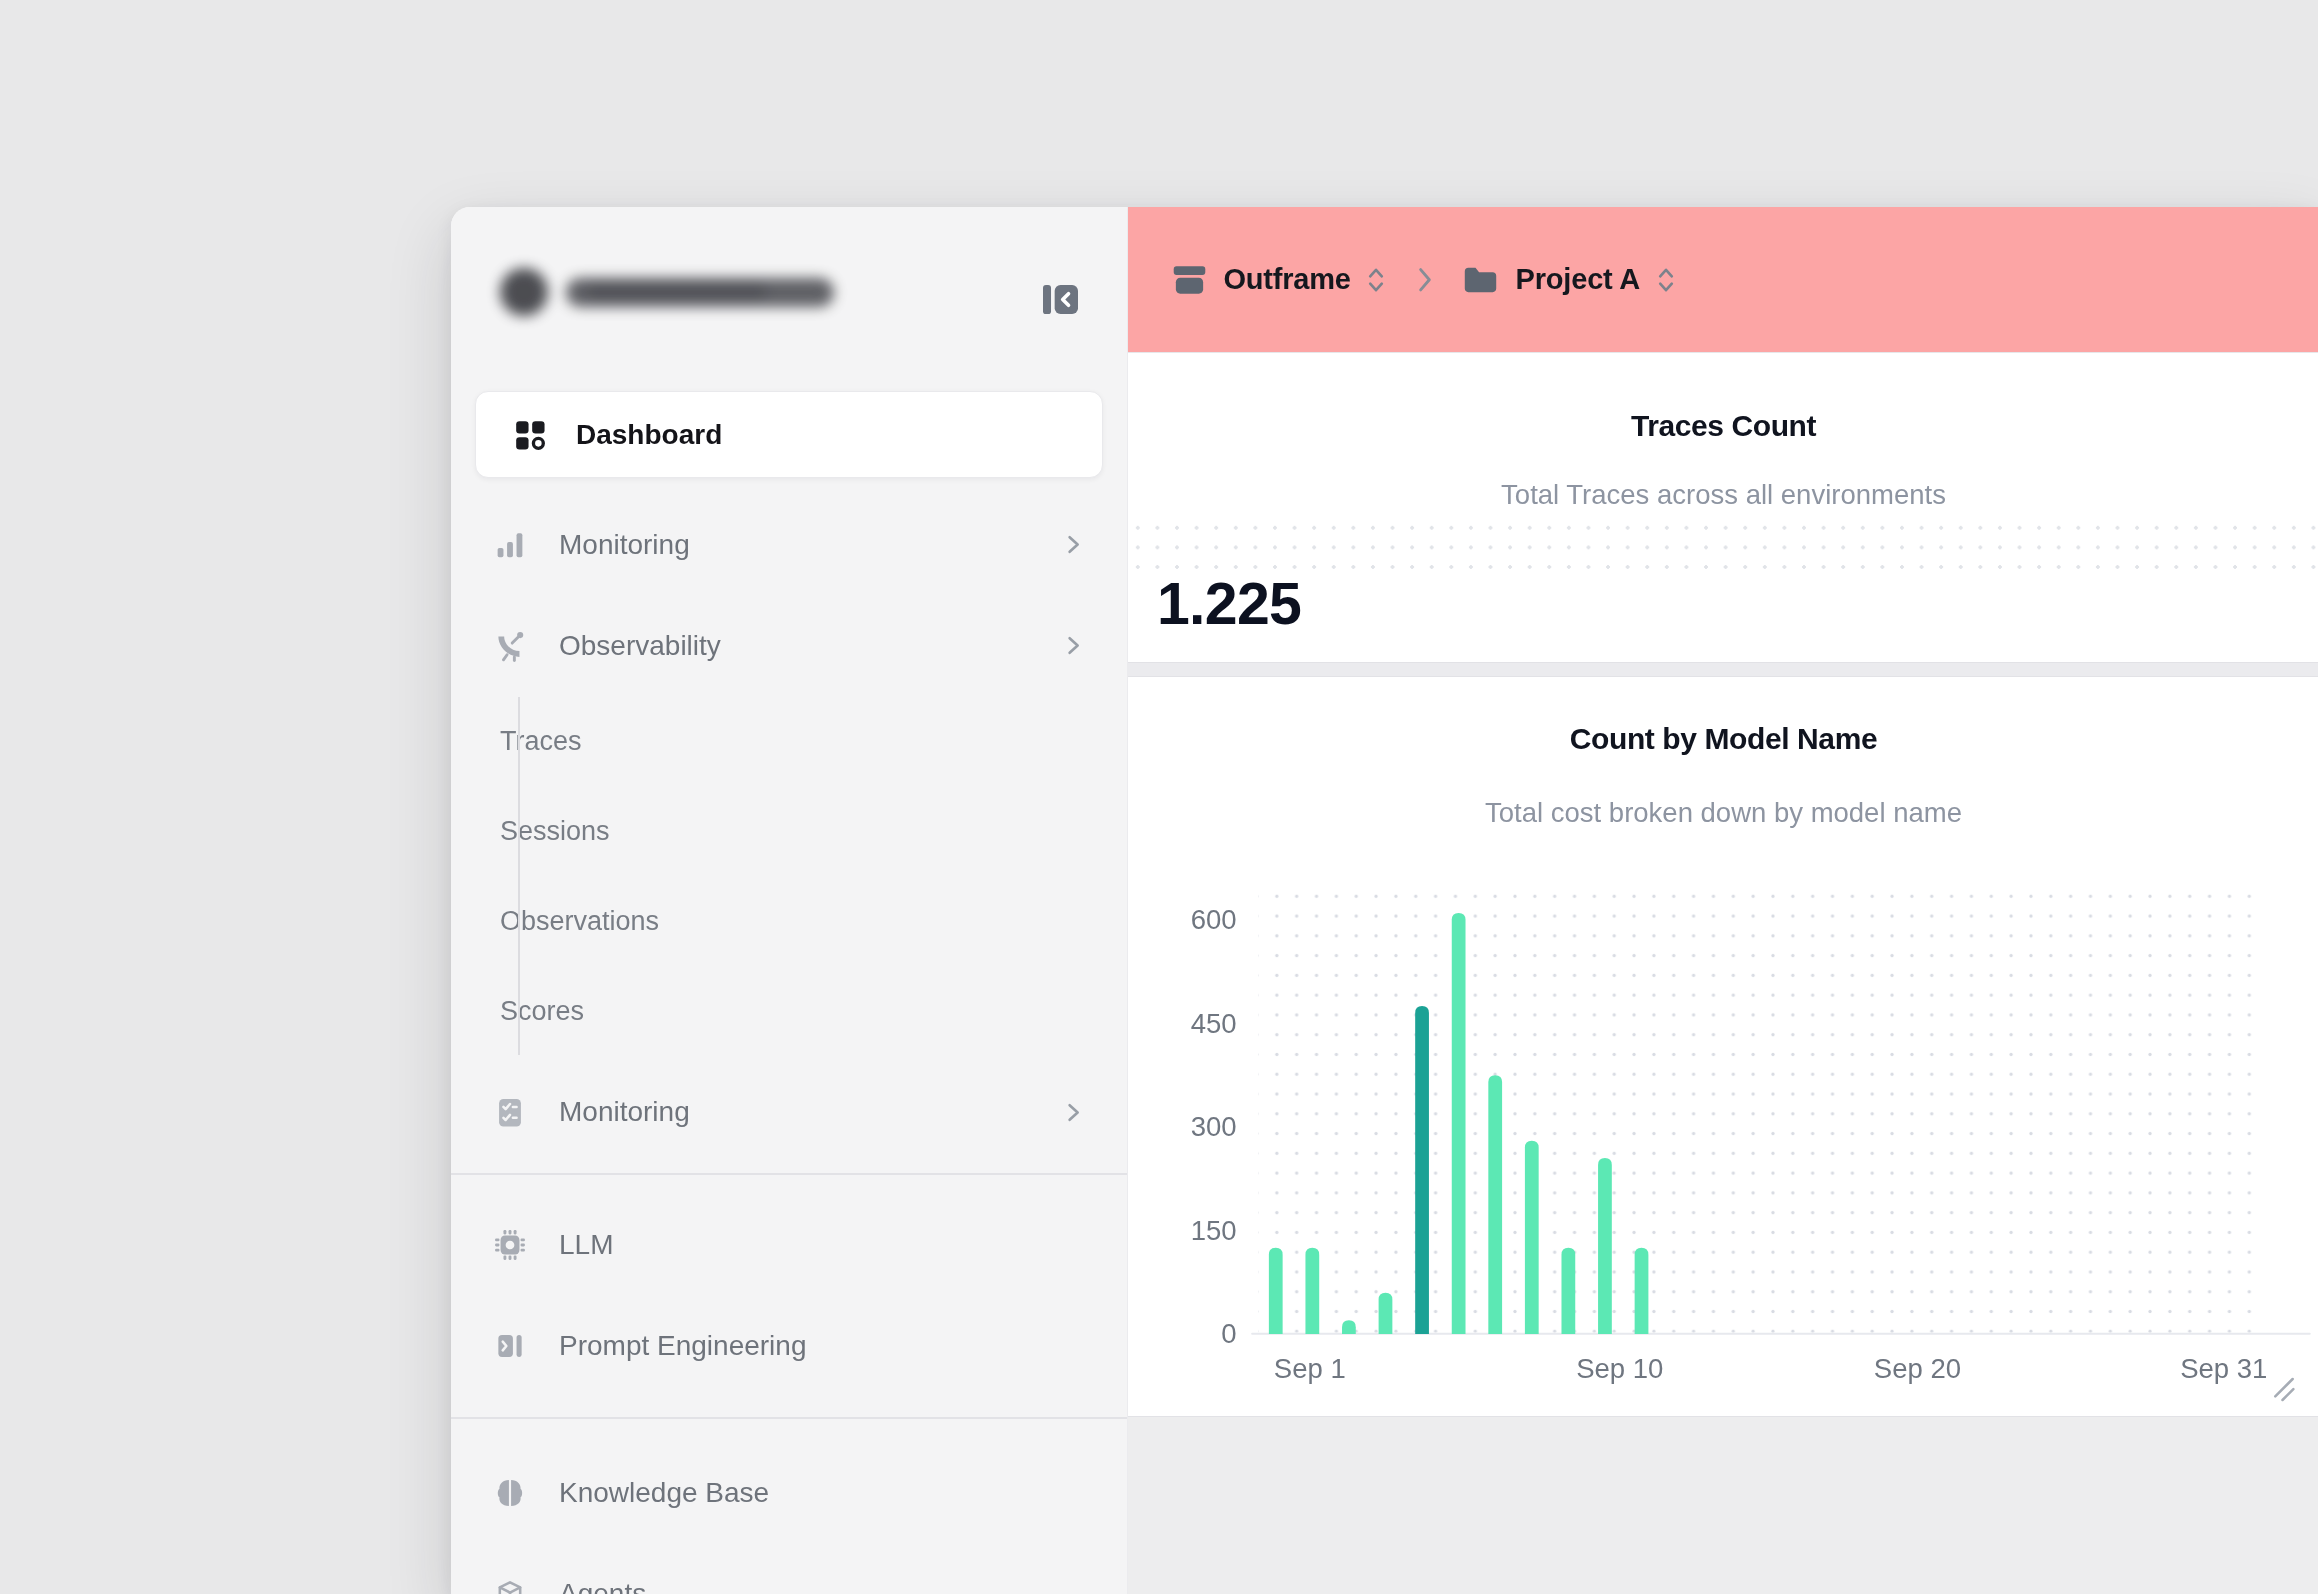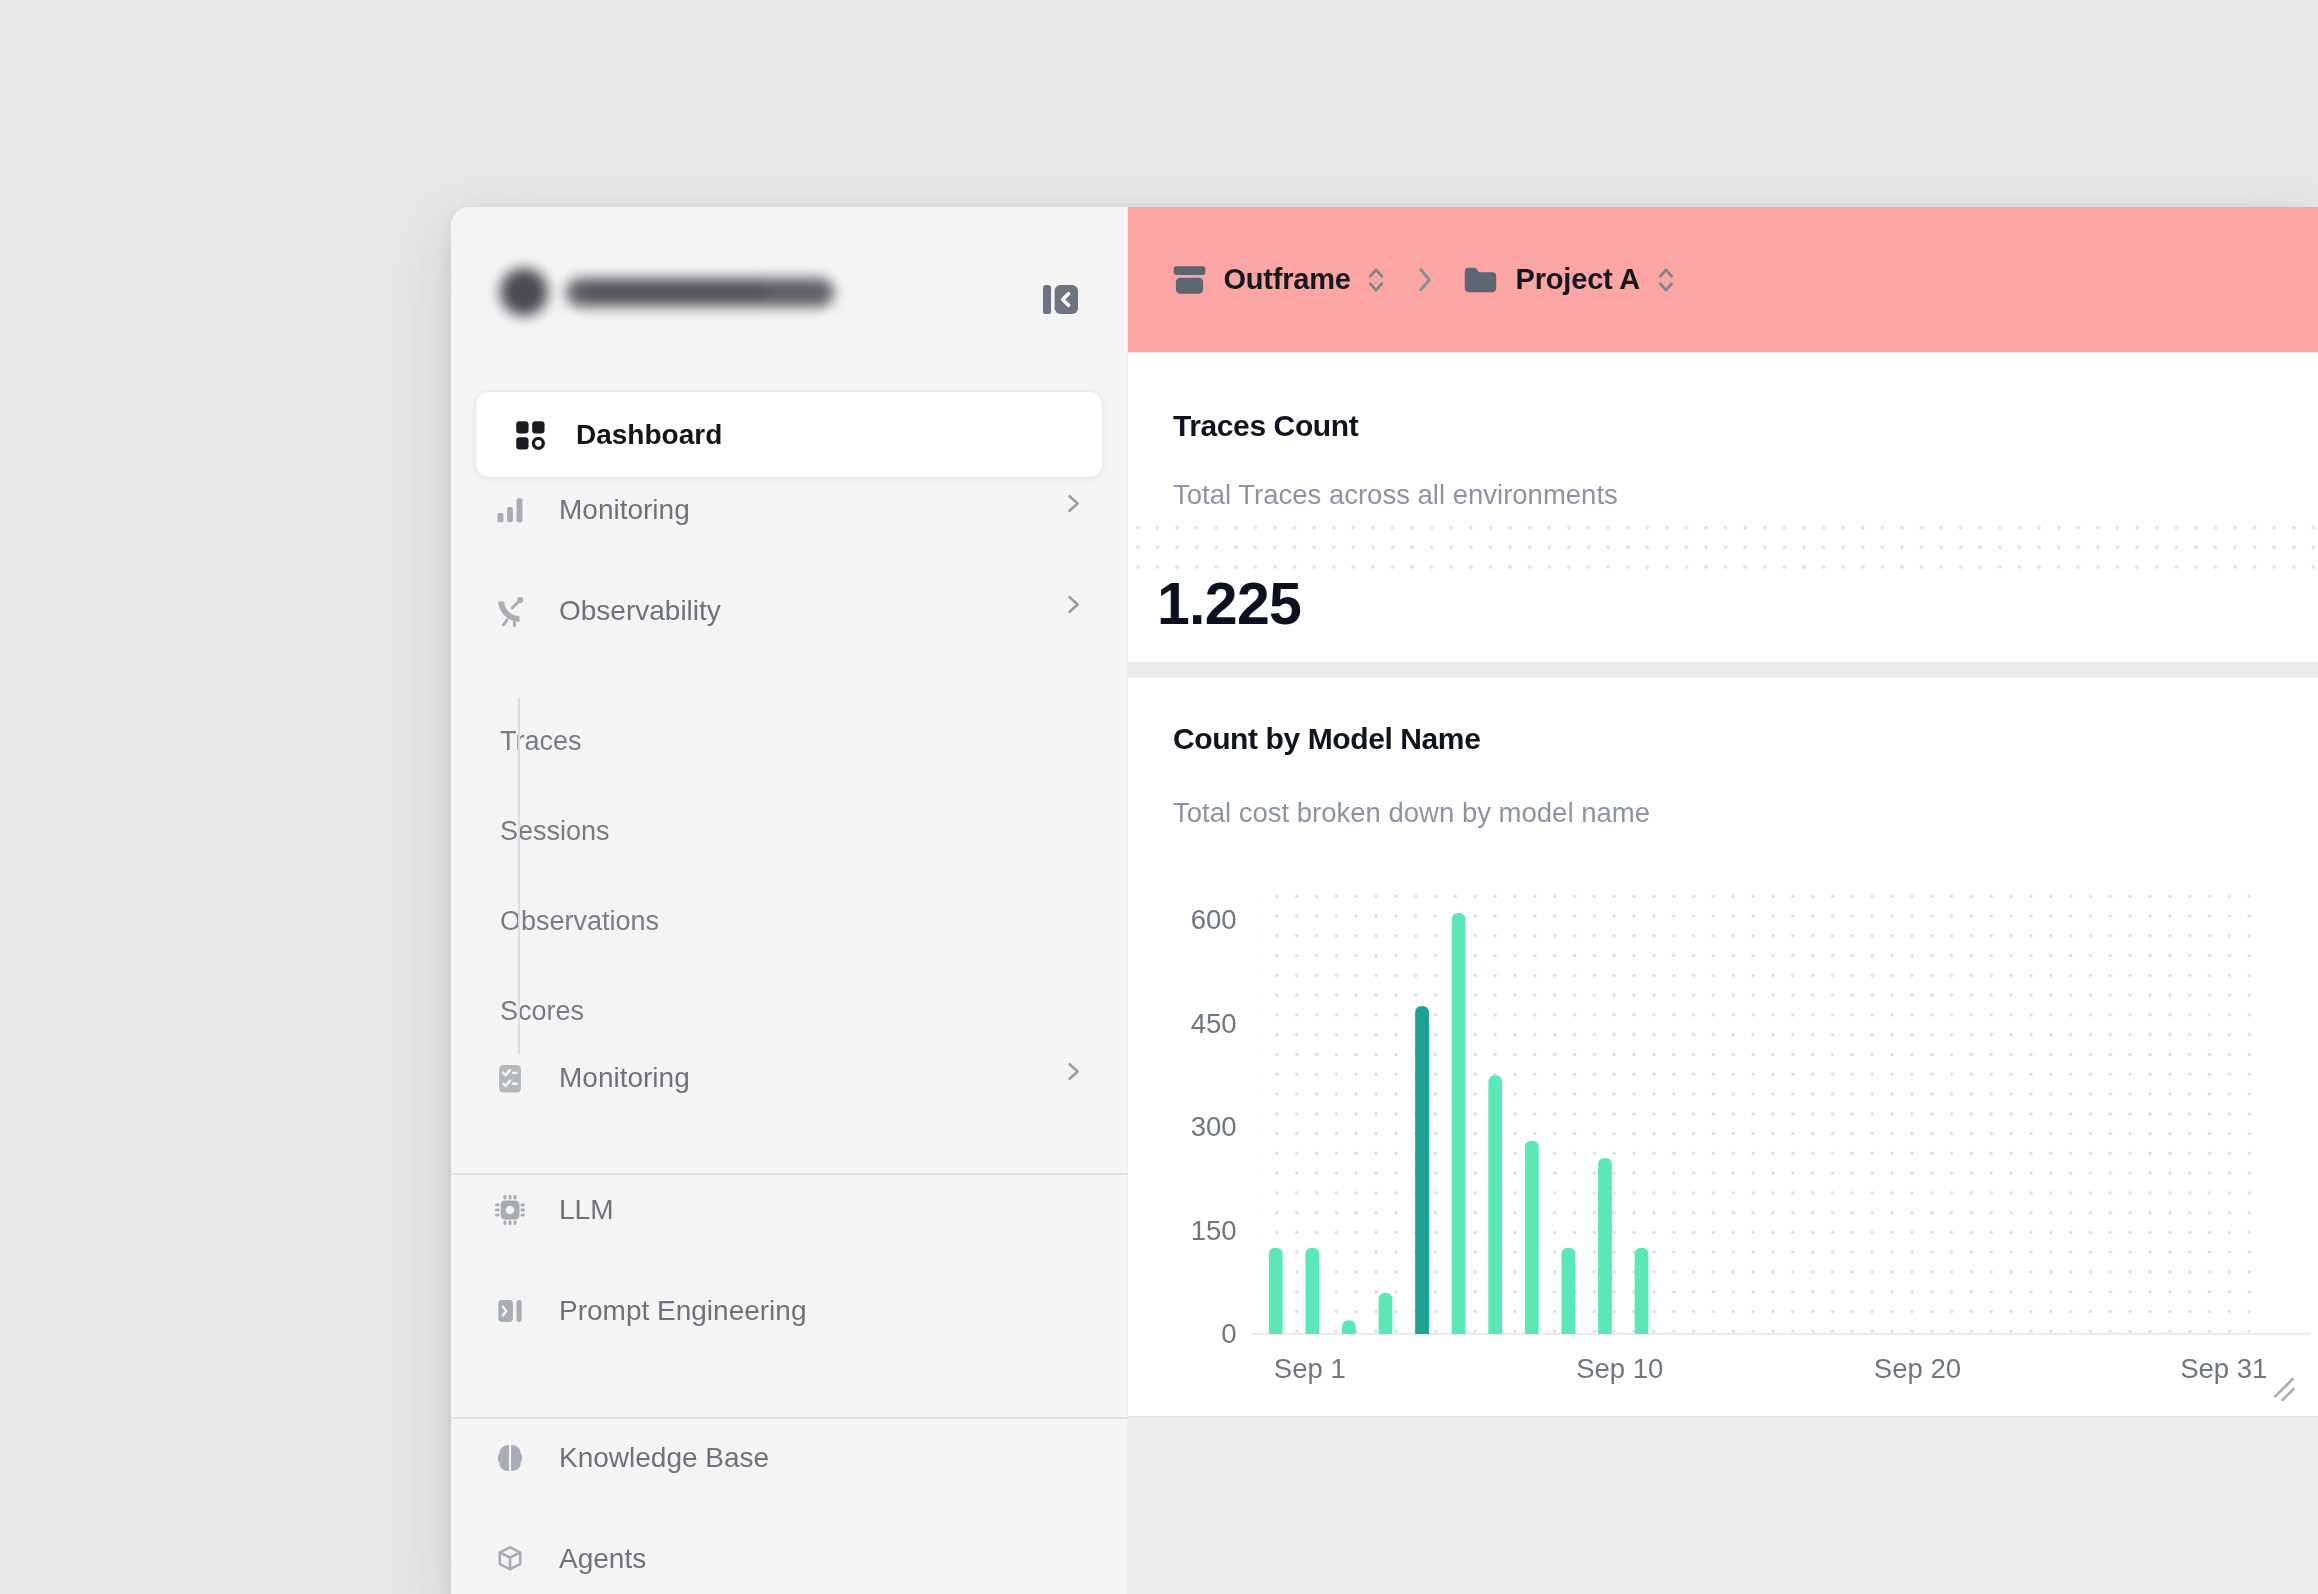--- a/index.html
+++ b/index.html
@@ -14,41 +14,41 @@
   .sidebar{width:677px;flex:none;position:relative;background:#f4f4f5;border-right:0.7px solid #ebebee;}
   .side-header{height:126px;position:relative;}
   .logo-blur{position:absolute;left:48px;top:58px;width:362px;height:58px;filter:blur(6.5px);opacity:.88;}
   .logo-blur .blob{position:absolute;left:1.4px;top:2.9px;width:48px;height:48px;border-radius:50%;background:#35363b;}
   .logo-blur .word{position:absolute;left:67px;top:13px;width:268px;height:29px;border-radius:14.5px;background:#4b4c52;}
   .logo-blur .word2{position:absolute;left:87px;top:17.4px;width:181px;height:19px;border-radius:9.4px;background:#3c3d43;}
   .collapse-btn{position:absolute;right:49px;top:75px;width:35px;height:35px;border:none;background:transparent;padding:0;cursor:pointer;}
   .nav-card{margin:58px 24px 0;height:87px;background:#ffffff;border:1.4px solid #e9e9ec;border-radius:13px;
             display:flex;align-items:center;padding:0 20px 0 38px;color:#141419;font-size:28px;font-weight:600;
             box-shadow:0 1.4px 5.8px rgba(25,25,30,.05);}
-  .nav-item{height:101px;display:flex;align-items:flex-start;padding:0 45px 0 43px;color:#6e737b;
+  .nav-item{height:101px;display:flex;align-items:center;padding:0 45px 0 43px;color:#6e737b;
             font-size:28px;font-weight:500;}
   .nav-item .chev{margin-left:auto;display:flex;align-items:center;}
   .nav-icon{width:32px;height:32px;flex:none;margin-right:33px;}
   .nav-card .nav-icon{margin-right:30px;}
   .sub-item{height:90px;display:flex;align-items:center;padding-left:49px;color:#787d85;font-size:27px;font-weight:400;}
   .sub-rail{position:absolute;left:67px;top:490px;width:2.2px;height:358px;background:#dcdce0;}
   .side-divider{border:none;border-top:2.2px solid #e2e2e6;margin:10px 0 0 0;}
   .side-divider.d2{margin-top:21px;}
   .mt22{margin-top:16px;} .mt8{margin-top:5.8px;} .mt27{margin-top:19.6px;} .mt32{margin-top:23px;}
   
   .main{flex:1;position:relative;background:#fca5a5;display:flex;flex-direction:column;min-width:0;}
   .crumb-row{height:146px;flex:none;border-bottom:1.4px solid #e7e7ea;display:flex;align-items:center;padding-left:45px;}
   .crumb-row .txt{font-size:29px;font-weight:600;color:#15181e;letter-spacing:-0.2px;}
   .ico{display:inline-flex;align-items:center;justify-content:center;}
   .gap24{width:17.4px;flex:none;} .gap20{width:14.5px;flex:none;} .gap42{width:30px;flex:none;}
   .title-row{height:154px;flex:none;border-bottom:1.4px solid #e8e8ea;display:flex;align-items:center;padding-left:45px;}
   .page-title{margin:0;font-size:46px;font-weight:700;color:#0d1322;letter-spacing:-1.1px;}
   .info-dot{margin-left:30px;width:36px;height:36px;border-radius:50%;background:#b3b8c2;flex:none;
             display:flex;align-items:center;justify-content:center;}
-  .card{background:#ffffff;position:relative;}
+  .card{background:#ffffff;position:relative;text-align:center;}
   .traces-card{height:309px;flex:none;padding:57px 45px 0;}
   .card h2{margin:0;font-size:30px;line-height:32px;font-weight:600;color:#10141f;letter-spacing:-0.4px;}
   .card .sub{margin:38px 0 0;font-size:27.5px;line-height:29px;font-weight:400;color:#8d94a1;}
   .dotband{position:absolute;left:0;right:0;top:165px;height:58px;opacity:.55;
            background-image:radial-gradient(circle,#c9cdd6 1.7px,transparent 1.9px);
            background-size:19.6px 19.6px;}
   .big-number{position:absolute;left:29px;top:217px;font-size:59px;font-weight:700;color:#0c1120;letter-spacing:-0.7px;}
   .card-gap{height:14.5px;flex:none;background:#ebebee;border-top:0.7px solid #e2e2e6;border-bottom:0.7px solid #e2e2e6;}
   .chart-card{height:739px;flex:none;padding:46px 45px 0;overflow:hidden;}
   .chart-card .sub{margin-top:43px;}

